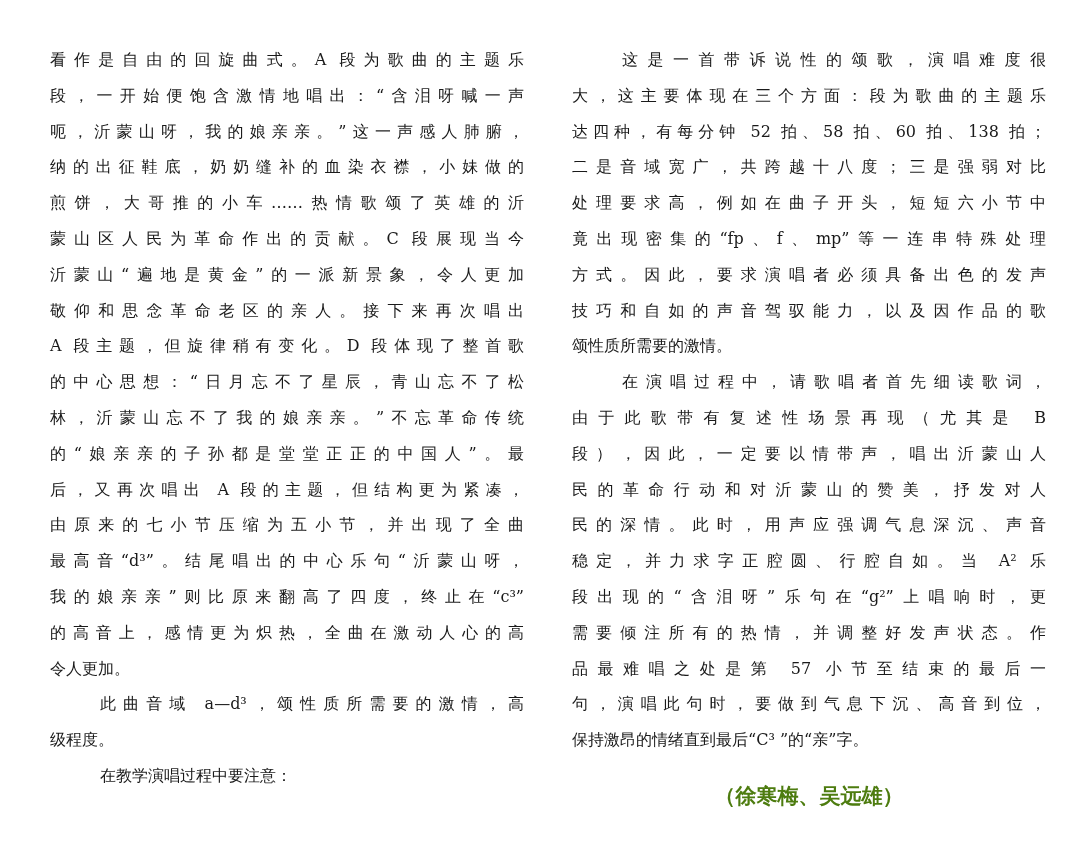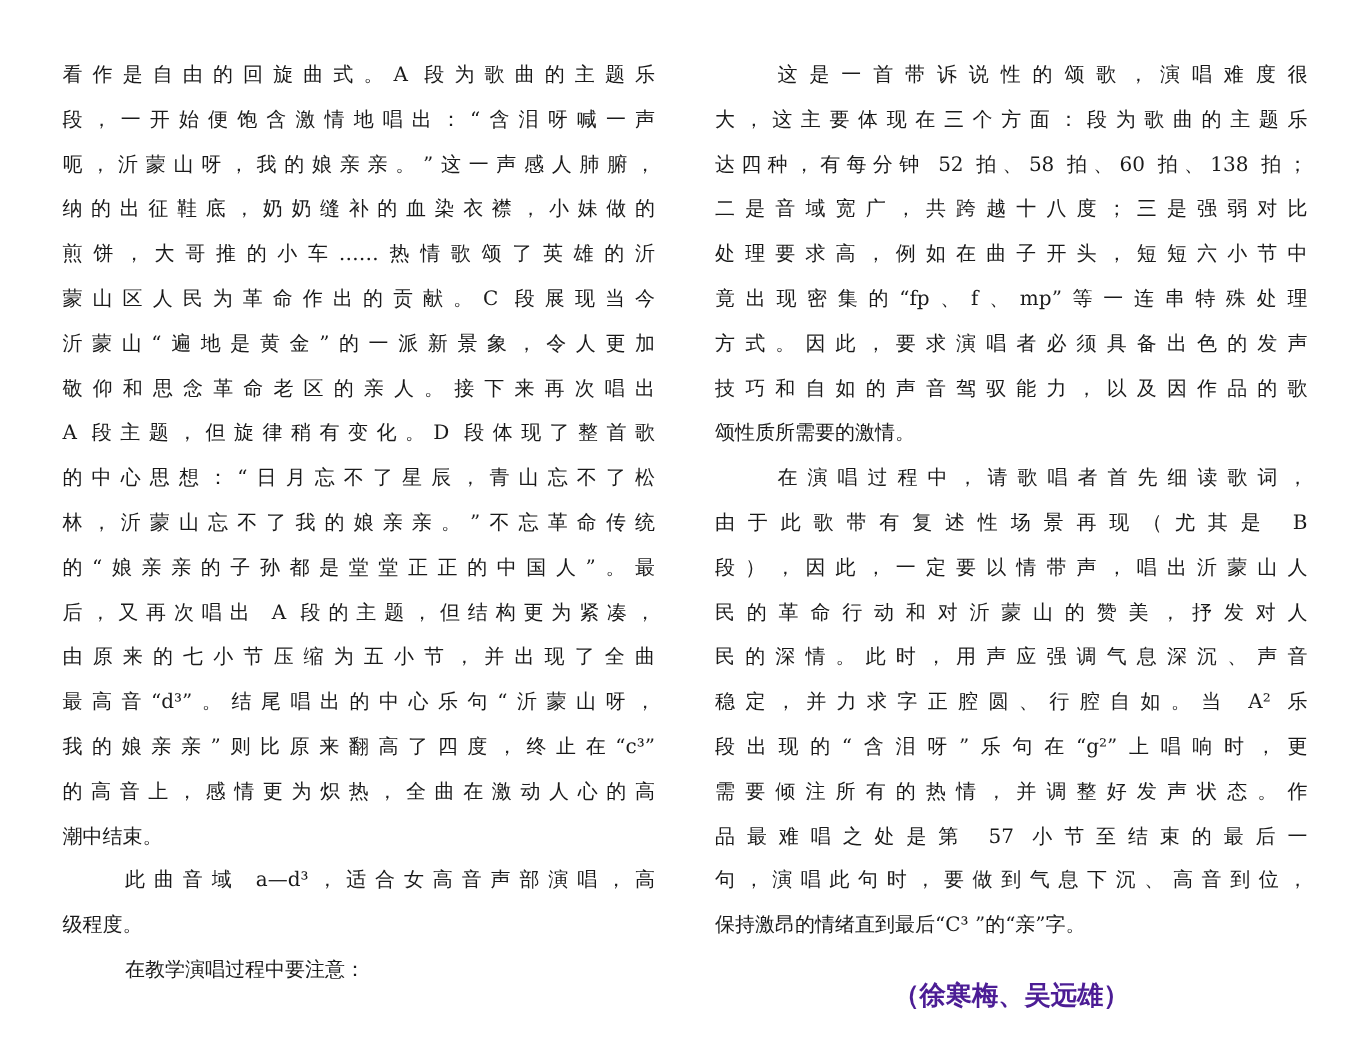--- a/index.html
+++ b/index.html
@@ -14,21 +14,21 @@
   .line {
     height:35.8px; line-height:35.8px; font-size:16px;
     white-space:nowrap; text-align:justify; text-align-last:justify;
     letter-spacing:0px;
   }
   .line.last { text-align-last:left; }
   .line.indent { padding-left:50px; }
   .sig {
     position:absolute; top:782px; left:572px; width:474px; text-align:center;
     font-family:"DejaVu Sans","Liberation Sans",sans-serif; font-weight:bold;
-    font-size:21px; color:#4c1d95;
+    font-size:21px; color:#4d7c0f;
   }
 </style>
 </head>
 <body>
 
 <div class="col col-left">
   <div class="line">看作是自由的回旋曲式。A 段为歌曲的主题乐</div>
   <div class="line">段，一开始便饱含激情地唱出：“含泪呀喊一声</div>
   <div class="line">呃，沂蒙山呀，我的娘亲亲。”这一声感人肺腑，</div>
   <div class="line">纳的出征鞋底，奶奶缝补的血染衣襟，小妹做的</div>
@@ -38,22 +38,22 @@
   <div class="line">敬仰和思念革命老区的亲人。接下来再次唱出</div>
   <div class="line">A 段主题，但旋律稍有变化。D 段体现了整首歌</div>
   <div class="line">的中心思想：“日月忘不了星辰，青山忘不了松</div>
   <div class="line">林，沂蒙山忘不了我的娘亲亲。”不忘革命传统</div>
   <div class="line">的“娘亲亲的子孙都是堂堂正正的中国人”。最</div>
   <div class="line">后，又再次唱出 A 段的主题，但结构更为紧凑，</div>
   <div class="line">由原来的七小节压缩为五小节，并出现了全曲</div>
   <div class="line">最高音“d³”。结尾唱出的中心乐句“沂蒙山呀，</div>
   <div class="line">我的娘亲亲”则比原来翻高了四度，终止在“c³”</div>
   <div class="line">的高音上，感情更为炽热，全曲在激动人心的高</div>
-  <div class="line last">潮中结束。</div>
-  <div class="line indent">此曲音域 a—d³，适合女高音声部演唱，高</div>
+  <div class="line last">令人更加。</div>
+  <div class="line indent">此曲音域 a—d³，颂性质所需要的激情，高</div>
   <div class="line last">级程度。</div>
   <div class="line indent last">在教学演唱过程中要注意：</div>
 </div>
 
 <div class="col col-right">
   <div class="line indent">这是一首带诉说性的颂歌，演唱难度很</div>
   <div class="line">大，这主要体现在三个方面：段为歌曲的主题乐</div>
   <div class="line">达四种，有每分钟 52 拍、58 拍、60 拍、138 拍；</div>
   <div class="line">二是音域宽广，共跨越十八度；三是强弱对比</div>
   <div class="line">处理要求高，例如在曲子开头，短短六小节中</div>

